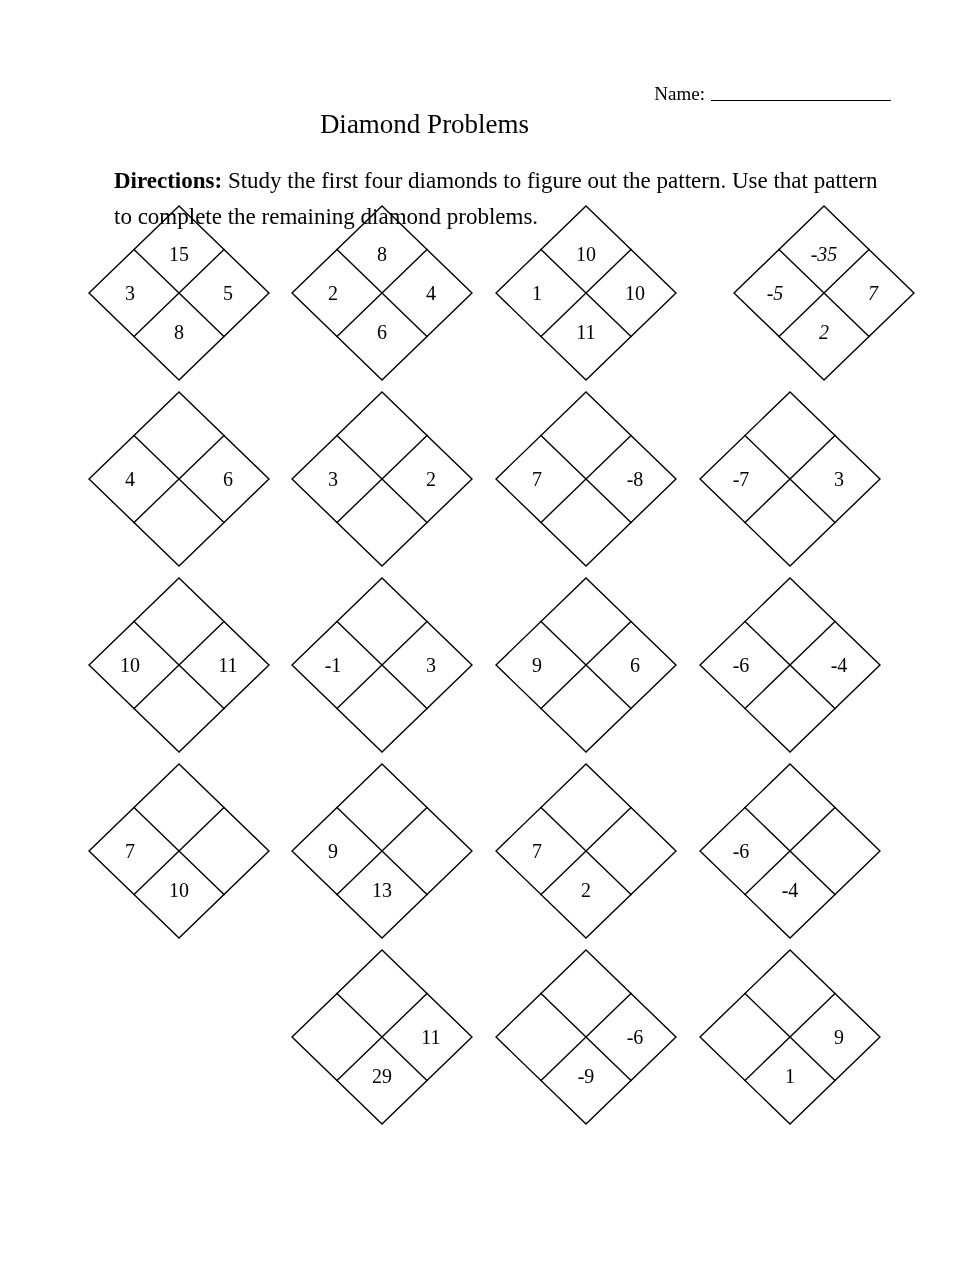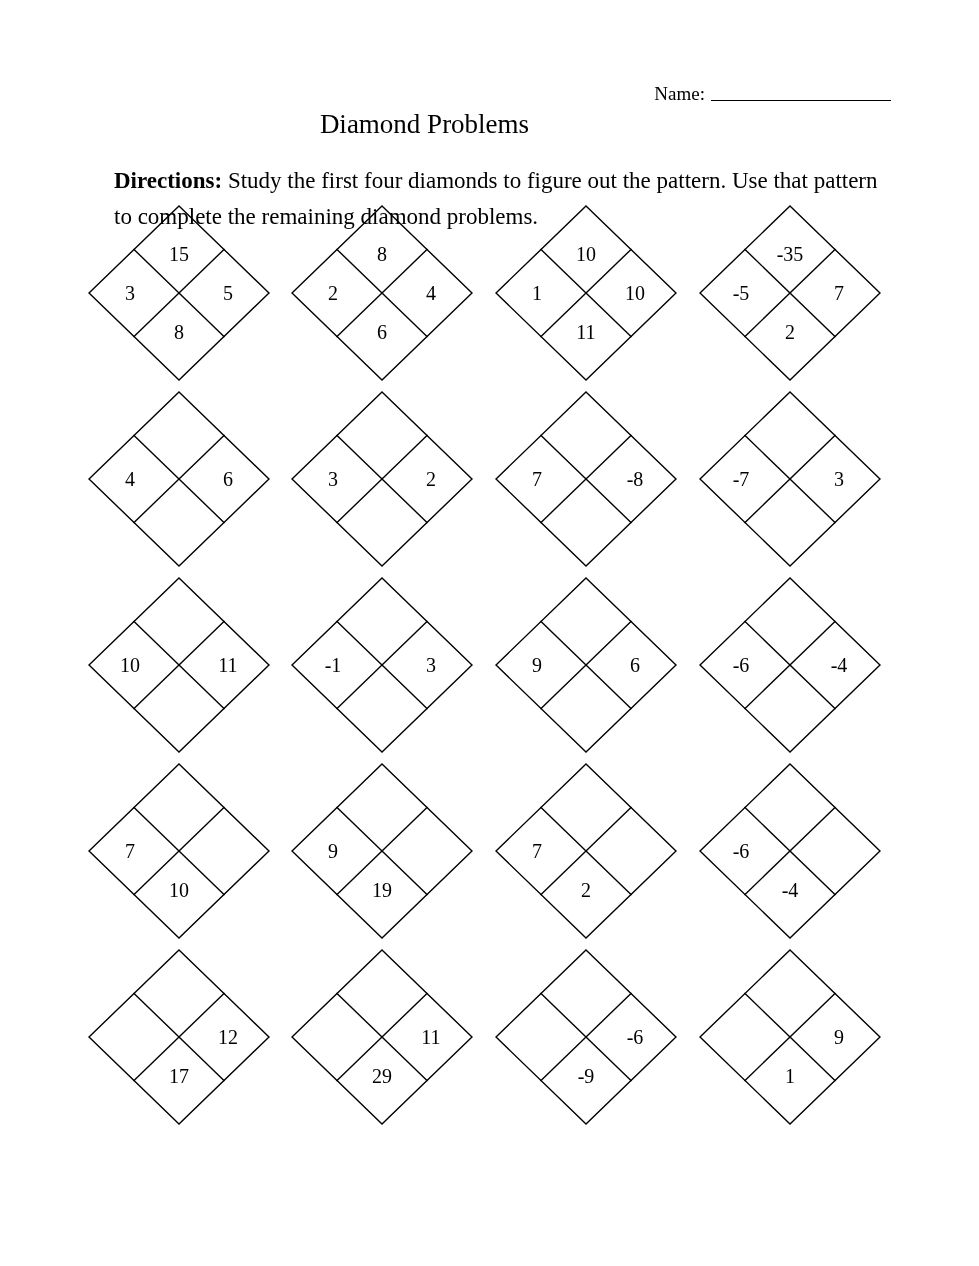--- a/index.html
+++ b/index.html
@@ -139,21 +139,21 @@
         <svg width="182" height="176" viewBox="0 0 182 176">
           <polygon points="91,1 181,88 91,175 1,88" fill="none" stroke="#000000" stroke-width="1.4"></polygon>
           <line x1="45.5" y1="44" x2="136.5" y2="132" stroke="#000000" stroke-width="1.4"></line>
           <line x1="136.5" y1="44" x2="45.5" y2="132" stroke="#000000" stroke-width="1.4"></line>
         </svg>
         <div class="cell top">10</div>
         <div class="cell left">1</div>
         <div class="cell right">10</div>
         <div class="cell bottom">11</div>
       </div>
-      <div class="diamond" style="left: 699px;">
+      <div class="diamond" style="left: 733px; font-style: italic;">
         <svg width="182" height="176" viewBox="0 0 182 176">
           <polygon points="91,1 181,88 91,175 1,88" fill="none" stroke="#000000" stroke-width="1.4"></polygon>
           <line x1="45.5" y1="44" x2="136.5" y2="132" stroke="#000000" stroke-width="1.4"></line>
           <line x1="136.5" y1="44" x2="45.5" y2="132" stroke="#000000" stroke-width="1.4"></line>
         </svg>
         <div class="cell top">-35</div>
         <div class="cell left">-5</div>
         <div class="cell right">7</div>
         <div class="cell bottom">2</div>
       </div>
@@ -264,21 +264,21 @@
       </div>
       <div class="diamond" style="left: 291px;">
         <svg width="182" height="176" viewBox="0 0 182 176">
           <polygon points="91,1 181,88 91,175 1,88" fill="none" stroke="#000000" stroke-width="1.4"></polygon>
           <line x1="45.5" y1="44" x2="136.5" y2="132" stroke="#000000" stroke-width="1.4"></line>
           <line x1="136.5" y1="44" x2="45.5" y2="132" stroke="#000000" stroke-width="1.4"></line>
         </svg>
         <div class="cell top"></div>
         <div class="cell left">9</div>
         <div class="cell right"></div>
-        <div class="cell bottom">19</div>
+        <div class="cell bottom">13</div>
       </div>
       <div class="diamond" style="left: 495px;">
         <svg width="182" height="176" viewBox="0 0 182 176">
           <polygon points="91,1 181,88 91,175 1,88" fill="none" stroke="#000000" stroke-width="1.4"></polygon>
           <line x1="45.5" y1="44" x2="136.5" y2="132" stroke="#000000" stroke-width="1.4"></line>
           <line x1="136.5" y1="44" x2="45.5" y2="132" stroke="#000000" stroke-width="1.4"></line>
         </svg>
         <div class="cell top"></div>
         <div class="cell left">7</div>
         <div class="cell right"></div>
@@ -290,31 +290,20 @@
           <line x1="45.5" y1="44" x2="136.5" y2="132" stroke="#000000" stroke-width="1.4"></line>
           <line x1="136.5" y1="44" x2="45.5" y2="132" stroke="#000000" stroke-width="1.4"></line>
         </svg>
         <div class="cell top"></div>
         <div class="cell left">-6</div>
         <div class="cell right"></div>
         <div class="cell bottom">-4</div>
       </div>
     </div>
     <div class="row">
-      <div class="diamond" style="left: 88px;">
-        <svg width="182" height="176" viewBox="0 0 182 176">
-          <polygon points="91,1 181,88 91,175 1,88" fill="none" stroke="#000000" stroke-width="1.4"></polygon>
-          <line x1="45.5" y1="44" x2="136.5" y2="132" stroke="#000000" stroke-width="1.4"></line>
-          <line x1="136.5" y1="44" x2="45.5" y2="132" stroke="#000000" stroke-width="1.4"></line>
-        </svg>
-        <div class="cell top"></div>
-        <div class="cell left"></div>
-        <div class="cell right">12</div>
-        <div class="cell bottom">17</div>
-      </div>
       <div class="diamond" style="left: 291px;">
         <svg width="182" height="176" viewBox="0 0 182 176">
           <polygon points="91,1 181,88 91,175 1,88" fill="none" stroke="#000000" stroke-width="1.4"></polygon>
           <line x1="45.5" y1="44" x2="136.5" y2="132" stroke="#000000" stroke-width="1.4"></line>
           <line x1="136.5" y1="44" x2="45.5" y2="132" stroke="#000000" stroke-width="1.4"></line>
         </svg>
         <div class="cell top"></div>
         <div class="cell left"></div>
         <div class="cell right">11</div>
         <div class="cell bottom">29</div>

